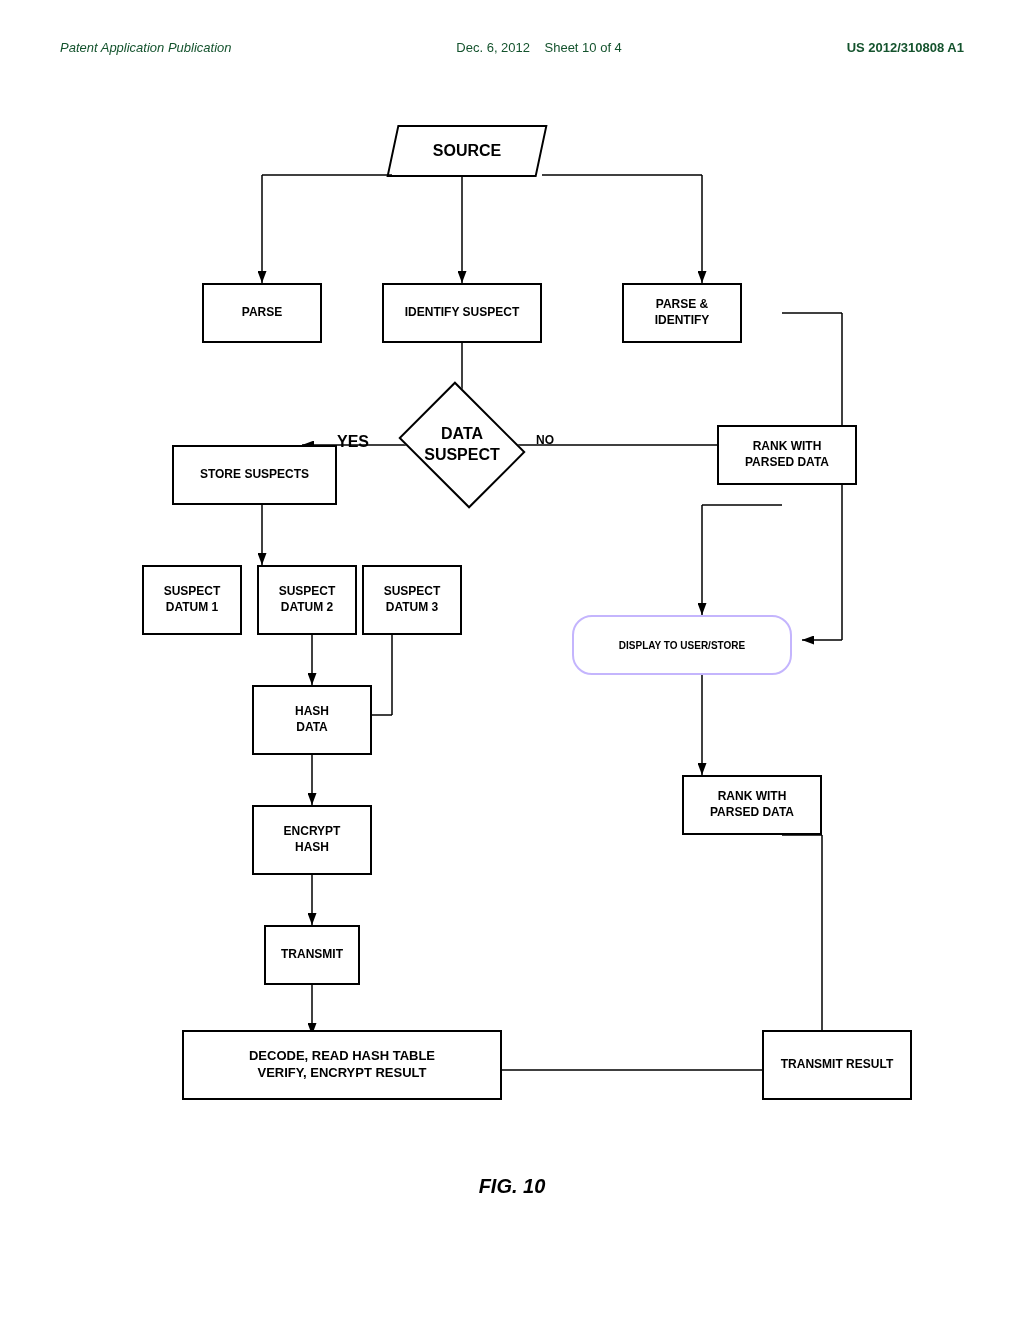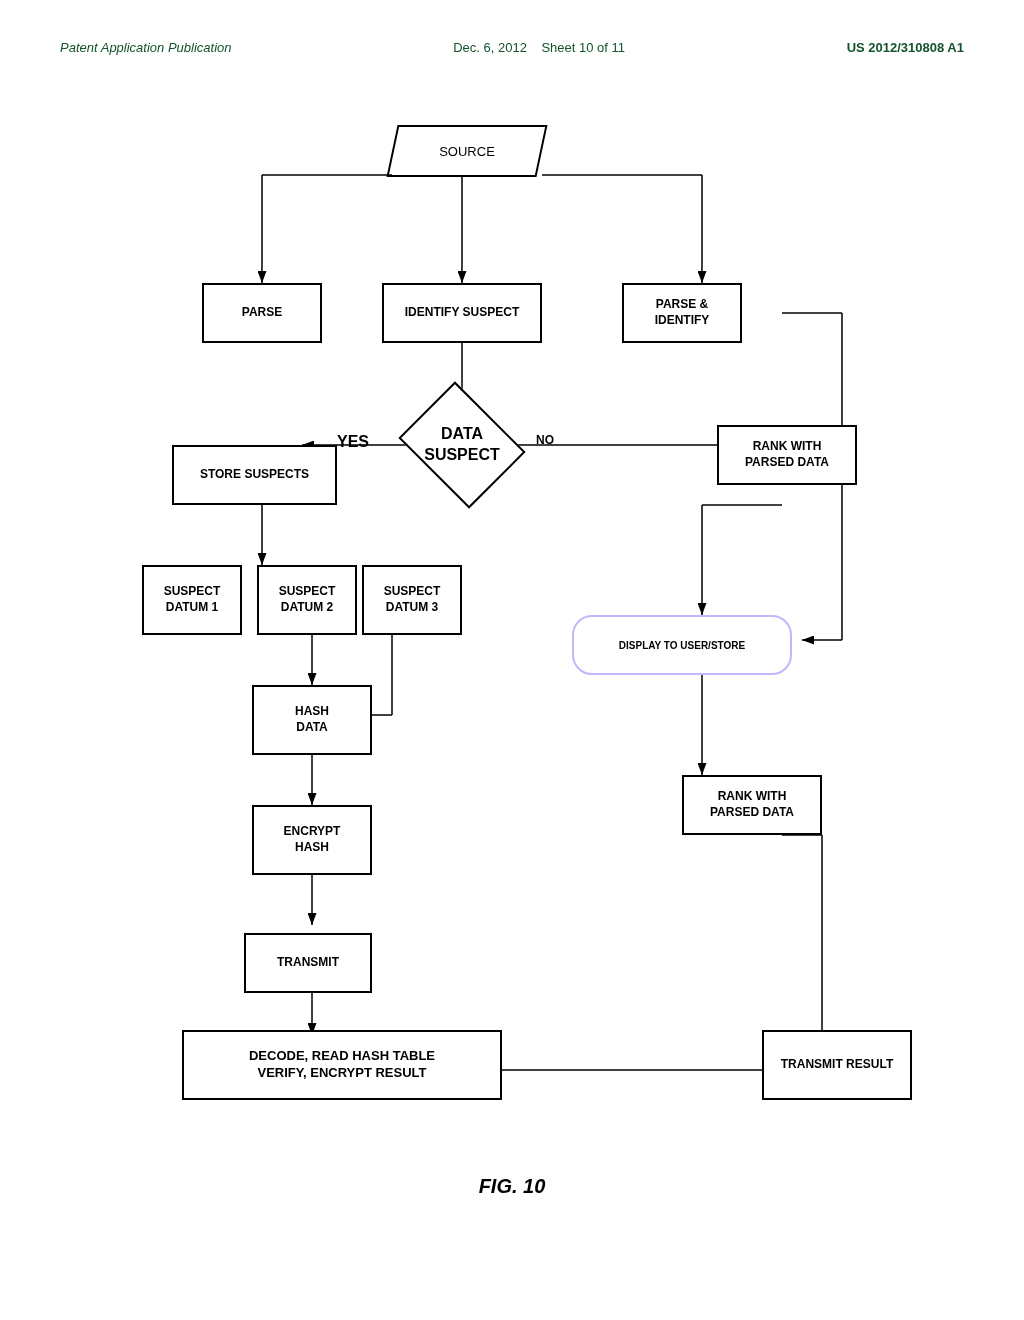--- a/index.html
+++ b/index.html
@@ -65,22 +65,22 @@
     .parallelogram-inner {
       width: 100%;
       height: 100%;
       border: 2px solid #000;
       transform: skewX(-12deg);
       position: absolute;
     }
     .parallelogram-text {
       position: relative;
       z-index: 1;
-      font-size: 13px;
-      font-weight: normal;
+      font-size: 16px;
+      font-weight: bold;
     }
 
     .diamond {
       position: absolute;
       display: flex;
       align-items: center;
       justify-content: center;
       text-align: center;
       font-size: 12px;
       font-weight: bold;
@@ -135,21 +135,21 @@
     }
   </style>
 </head>
 <body>
 
 <div class="page">
   <div class="header">
     <div class="header-left">Patent Application Publication</div>
     <div class="header-center">
       <span>Dec. 6, 2012</span>&nbsp;&nbsp;&nbsp;
-      <span>Sheet 10 of 11</span>
+      <span>Sheet 10 of 4</span>
     </div>
     <div class="header-right">US 2012/310808 A1</div>
   </div>
 
   <div class="diagram-container">
 
     <svg class="arrows-svg">
       <defs>
         <marker id="arrowhead" markerWidth="8" markerHeight="6" refX="8" refY="3" orient="auto">
           <polygon points="0 0, 8 3, 0 6" fill="#000"></polygon>
@@ -263,21 +263,21 @@
     <div class="box" style="left:170px; top:730px; width:120px; height:70px; white-space:pre-line;">
       <span>ENCRYPT
 HASH</span>
     </div>
 
     <div class="box" style="left:600px; top:700px; width:140px; height:60px; white-space:pre-line;">
       <span>RANK WITH
 PARSED DATA</span>
     </div>
 
-    <div class="box" style="left:162px; top:850px; width:128px; height:60px;margin-top:8px;">
+    <div class="box" style="left:182px; top:850px; width:96px; height:60px;">
       <span>TRANSMIT</span>
     </div>
 
     <div class="box" style="left:100px; top:955px; width:320px; height:70px; white-space:pre-line; font-size:13px;">
       <span>DECODE, READ HASH TABLE
 VERIFY, ENCRYPT RESULT</span>
     </div>
 
     <div class="box" style="left:680px; top:955px; width:150px; height:70px;">
       <span>TRANSMIT RESULT</span>

